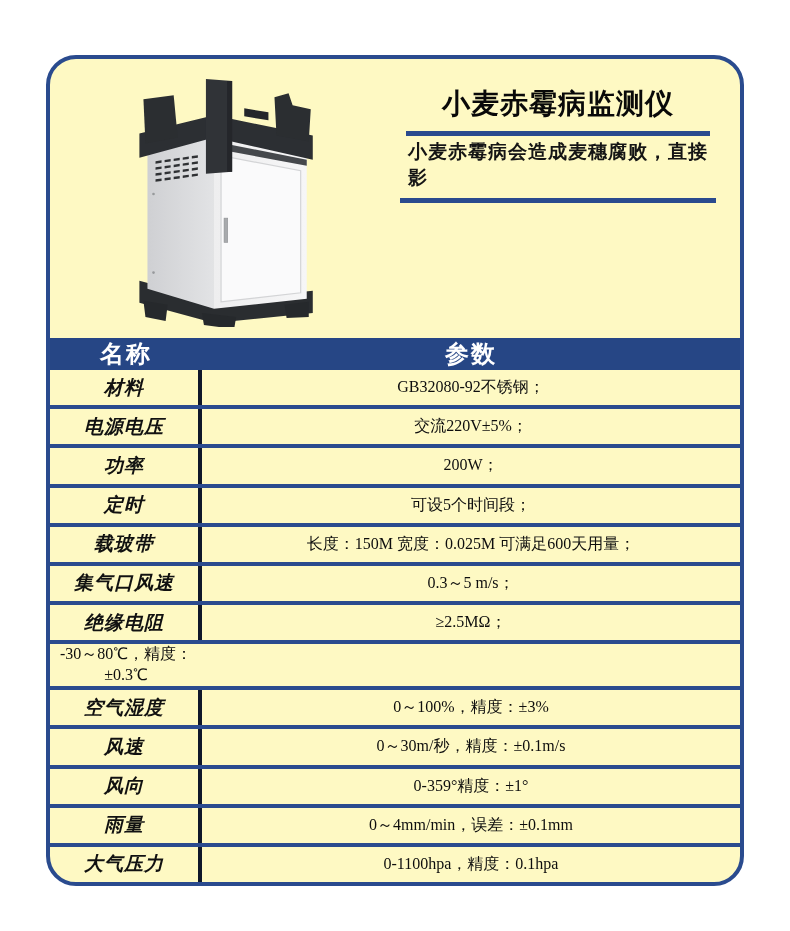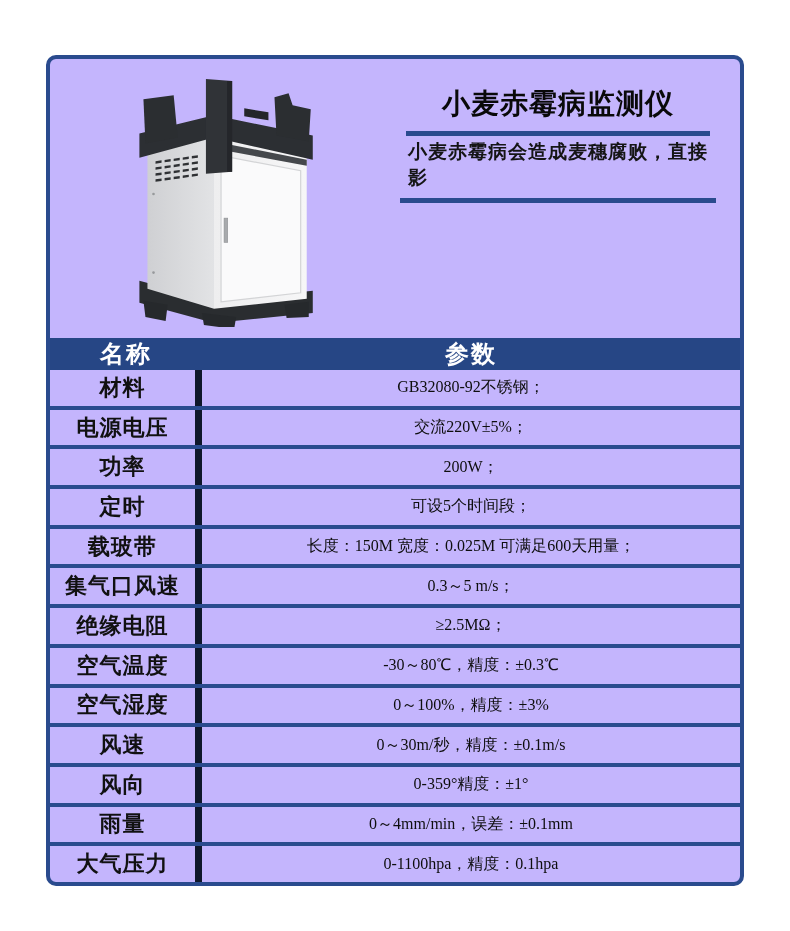--- a/index.html
+++ b/index.html
@@ -1,22 +1,22 @@
 <!DOCTYPE html>
 <html><head>
 <meta charset="utf-8">
 <style>
   * { margin:0; padding:0; box-sizing:border-box; }
   html,body { width:790px; height:931px; background:#ffffff; overflow:hidden;
     font-family:"Liberation Serif", serif; }
 
   .frame {
     position:absolute; left:46px; top:55px; width:698px; height:831px;
-    border:4px solid #2A4B8E; border-radius:10px; overflow:hidden;
-    display:flex; flex-direction:column; background:#c4b5fd;
+    border:4px solid #2A4B8E; border-radius:30px; overflow:hidden;
+    display:flex; flex-direction:column; background:#fef9c3;
   }
 
   
   .top-section { flex:0 0 279px; position:relative; }
 
   .product-visual { position:absolute; left:58px; top:16px; width:214px; height:252px; }
   .product-visual svg { width:100%; height:100%; display:block; }
 
   .title-block { position:absolute; left:350px; top:26px; width:316px; }
   .page-title {
@@ -41,22 +41,22 @@
   .spec-header > div { display:flex; align-items:center; justify-content:center; }
 
   .spec-body { flex:1; display:flex; flex-direction:column; }
   .spec-row {
     flex:1 1 0; display:grid; grid-template-columns:152px 1fr;
     border-top:4px solid #2A4B8E;
   }
   .spec-row:first-child { border-top:none; }
   .cell { display:flex; align-items:center; justify-content:center; text-align:center; }
   .name-cell {
-    border-right:7px solid #0f172a;
-    font-size:22px; font-weight:bold; color:#111111; letter-spacing:1px;
+    border-right:4px solid #0f172a;
+    font-size:19px; font-weight:bold; color:#111111; letter-spacing:1px;font-style:italic;
   }
   .value-cell { font-size:16px; color:#0e0e0e; }
 </style>
 </head>
 <body>
 
 <div class="frame">
 
   <div class="top-section">
 
@@ -163,21 +163,20 @@
       </div>
       <div class="spec-row">
         <div class="cell name-cell">集气口风速</div>
         <div class="cell value-cell">0.3～5 m/s；</div>
       </div>
       <div class="spec-row">
         <div class="cell name-cell">绝缘电阻</div>
         <div class="cell value-cell">≥2.5MΩ；</div>
       </div>
       <div class="spec-row">
-        <div class="cell name-cell">空气温度</div>
         <div class="cell value-cell">-30～80℃，精度：±0.3℃</div>
       </div>
       <div class="spec-row">
         <div class="cell name-cell">空气湿度</div>
         <div class="cell value-cell">0～100%，精度：±3%</div>
       </div>
       <div class="spec-row">
         <div class="cell name-cell">风速</div>
         <div class="cell value-cell">0～30m/秒，精度：±0.1m/s</div>
       </div>

